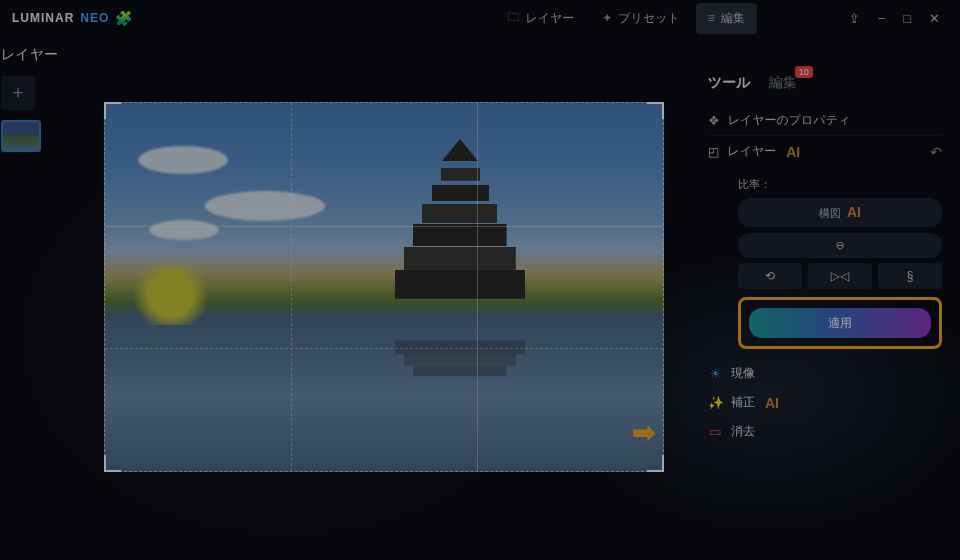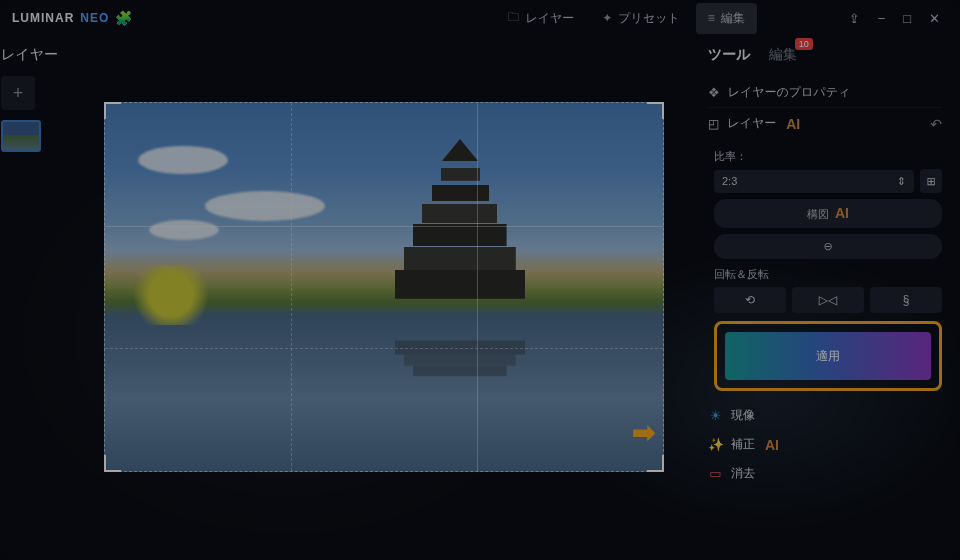--- a/index.html
+++ b/index.html
@@ -80,38 +80,38 @@
   .crop .v1,.crop .h2{border-style:dashed;}
   .handle{position:absolute; width:18px; height:18px;}
   .handle.tl{left:-2px; top:-2px; border-left:3px solid #fff; border-top:3px solid #fff;}
   .handle.tr{right:-2px; top:-2px; border-right:3px solid #fff; border-top:3px solid #fff;}
   .handle.bl{left:-2px; bottom:-2px; border-left:3px solid #fff; border-bottom:3px solid #fff;}
   .handle.br{right:-2px; bottom:-2px; border-right:3px solid #fff; border-bottom:3px solid #fff;}
 
   
   .rightpanel { width:270px; padding:10px 18px 0 18px; position:relative; z-index:10;}
   .rp-tabs { display:flex; gap:18px; align-items:center; margin-bottom:14px;}
-  .rp-tabs .t { font-size:14px; color:#e8ebf2; font-weight:600; position:relative;}
+  .rp-tabs .t { font-size:14px; color:#e8ebf2; font-weight:600; position:relative;margin-top:28px;}
   .rp-tabs .t.inactive{ color:#7a7f8a; font-weight:500;}
   .badge{ position:absolute; top:-8px; right:-16px; background:#ef4444; color:#fff; font-size:9px; padding:1px 4px; border-radius:3px;}
   .rp-row{ display:flex; align-items:center; gap:8px; font-size:12px; color:#c8cbd2; padding:6px 0;}
   .rp-row .ic{ font-size:13px; opacity:.85;}
   .toolhead{ display:flex; align-items:center; gap:8px; font-size:12px; padding:7px 0; border-top:1px solid rgba(255,255,255,.06);}
   .ai{ color:#d08838; font-size:14px; font-weight:600; margin-left:2px;}
   .undo{ margin-left:auto; font-size:14px; opacity:.7; cursor:pointer;}
-  .panel-body{ padding:2px 0 10px 6px;}
+  .panel-body{ padding:2px 0 10px 6px;margin-left:24px;}
   .label{ font-size:11px; color:#b5b9c4; margin:8px 0 5px;}
   .select{ display:flex; align-items:center; gap:6px;}
   .select .field{ flex:1; background:#1e232e; border-radius:4px; padding:5px 8px; font-size:11px; color:#c8cbd2; display:flex; justify-content:space-between; align-items:center; cursor:pointer;}
   .select .sq{ width:22px; height:24px; background:#1e232e; border-radius:4px; display:flex; align-items:center; justify-content:center; font-size:11px; cursor:pointer;}
   .btn-wide{ background:#1e232e; border-radius:12px; padding:6px; text-align:center; font-size:11px; color:#b5b9c4; cursor:pointer; margin-top:6px;}
   .btn-row{ display:flex; gap:6px; margin-top:5px;}
   .btn-row .b{ flex:1; background:#1e232e; border-radius:4px; height:26px; display:flex; align-items:center; justify-content:center; font-size:12px; cursor:pointer;}
   .apply-wrap{ border:3px solid #f5a623; border-radius:8px; padding:8px; margin-top:8px;}
-  .apply-btn{ background:linear-gradient(90deg, #1a9a9a 0%, #3a6ac0 45%, #8a3ac0 100%); border-radius:4px; height:48px; display:flex; align-items:center; justify-content:center; color:#fff; font-size:12px; font-weight:500; cursor:pointer;}
+  .apply-btn{ background:linear-gradient(90deg, #1a9a9a 0%, #3a6ac0 45%, #8a3ac0 100%); border-radius:13px; height:30px; display:flex; align-items:center; justify-content:center; color:#fff; font-size:12px; font-weight:500; cursor:pointer;}
   .arrow{ position:absolute; left:-58px; top:380px; z-index:20; color:#f5a623; font-size:28px; font-weight:bold;}
   .section-title{ font-size:11px; color:#9a9fa8; margin:16px 0 6px;}
   .tool-item{ display:flex; align-items:center; gap:8px; padding:6px 0; font-size:12px; color:#d8dbe2;}
   .tool-item .dot{ width:15px; text-align:center; font-size:13px;}
   .ti1 .dot{color:#3aa0e0;} .ti2 .dot{color:#d8d8a0;} .ti3 .dot{color:#e05a5a;}
 </style>
 </head>
 <body>
 
 <div class="bg-blur"></div>
@@ -189,36 +189,28 @@
 
       <div class="toolhead">
         <span class="ic">◰</span>
         <span>レイヤー</span>
         <span class="ai">AI</span>
         <span class="undo">↶</span>
       </div>
 
       <div class="panel-body">
         <div class="label">比率：</div>
-        <div class="select">
-          <div class="field">
-            <span>2:3</span>
-            <span>⇕</span>
-          </div>
-          <div class="sq">⊞</div>
-        </div>
         <div class="btn-wide">
           <span>構図</span><span class="ai"> AI</span>
         </div>
 
         <div class="btn-wide">
           <span>⊖</span>
         </div>
 
-        <div class="label">回転＆反転</div>
         <div class="btn-row">
           <div class="b">
               <span>⟲</span>
             </div>
           <div class="b">
               <span>▷◁</span>
             </div>
           <div class="b">
               <span>§</span>
             </div>

